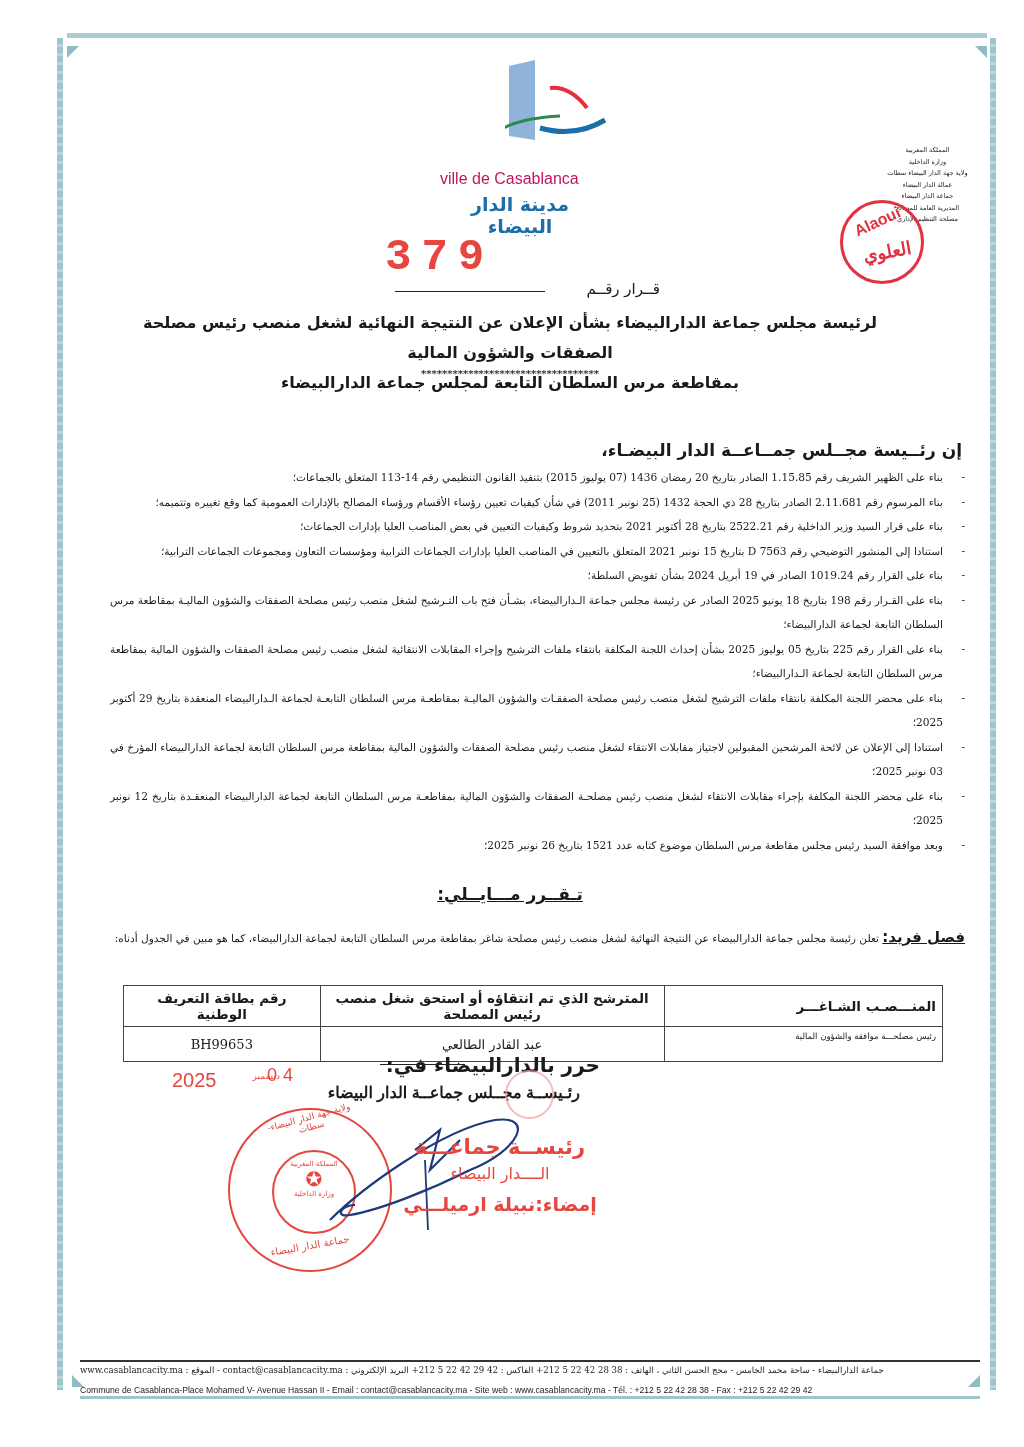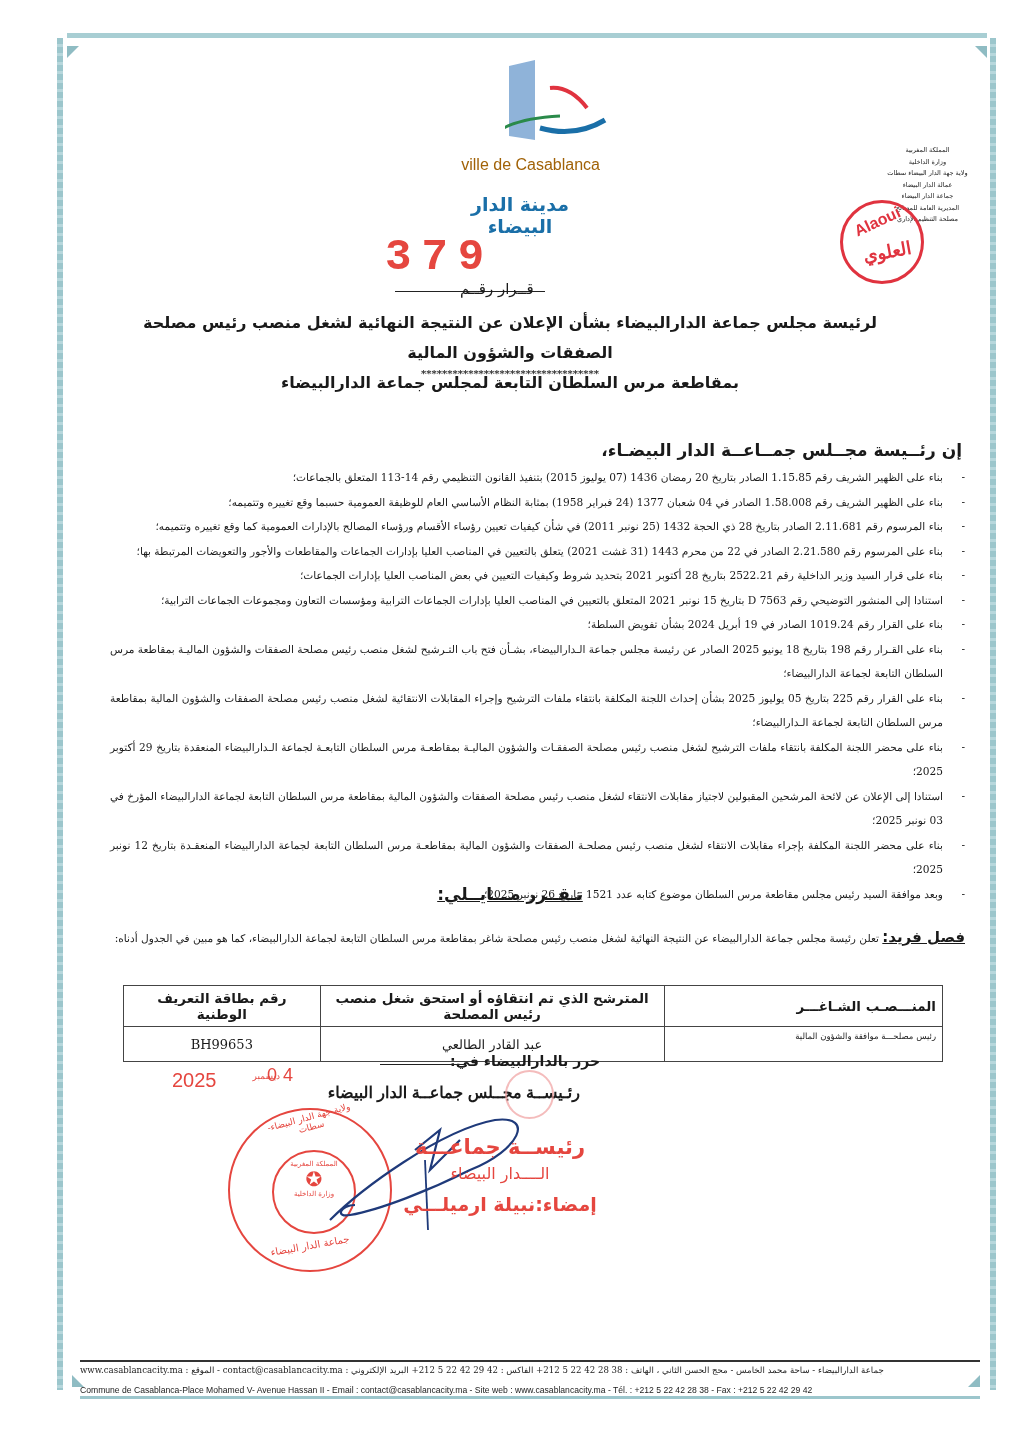--- a/index.html
+++ b/index.html
@@ -13,36 +13,36 @@
   .corner { position:absolute; width:0; height:0; }
   .corner.tl { left:67px; top:46px; border-top:12px solid #8fbcc3; border-right:12px solid transparent; }
   .corner.tr { left:975px; top:46px; border-top:12px solid #8fbcc3; border-left:12px solid transparent; }
   .corner.bl { left:72px; top:1375px; border-bottom:12px solid #8fbcc3; border-right:12px solid transparent; }
   .corner.br { left:968px; top:1375px; border-bottom:12px solid #8fbcc3; border-left:12px solid transparent; }
 
   
   .logo { position:absolute; left:505px; top:58px; width:110px; height:82px; }
   .logo-ar { position:absolute; left:440px; top:148px; width:160px; text-align:center;
          font-family:"DejaVu Sans", sans-serif; font-weight:bold; font-size:19px; color:#1a6fa8; direction:rtl;margin-top:45px; }
-  .logo-fr { position:absolute; left:440px; top:156px; width:160px; text-align:right;
-         font-family:"Liberation Sans", sans-serif; font-size:16px; color:#a16207; }
+  .logo-fr { position:absolute; left:440px; top:170px; width:160px; text-align:left;
+         font-family:"Liberation Sans", sans-serif; font-size:16px; color:#be185d; }
 
   
   .admin-block { position:absolute; left:880px; top:145px; width:95px; direction:rtl; text-align:center;
          font-family:"DejaVu Sans", sans-serif; font-size:6.5px; line-height:11.5px; color:#222; }
 
   
   .stamp-alaoui { position:absolute; left:840px; top:200px; width:78px; height:78px; border:3px solid #e0333f;
          border-radius:50%; color:#e0333f; font-family:"Liberation Sans", sans-serif; }
   .stamp-alaoui .t1 { position:absolute; top:10px; left:10px; font-weight:bold; font-size:16px; transform:rotate(-25deg); }
   .stamp-alaoui .t2 { position:absolute; top:38px; left:20px; font-size:18px; font-weight:bold; direction:rtl; transform:rotate(-10deg); }
 
   .decision-num { position:absolute; left:385px; top:232px; font-family:"Liberation Mono", monospace;
          color:#e5463f; font-size:44px; font-weight:bold; letter-spacing:10px; }
-  .decision-label { position:absolute; left:460px; top:280px; width:200px; direction:rtl; text-align:left;
+  .decision-label { position:absolute; left:460px; top:280px; width:200px; direction:rtl; text-align:right;
          font-family:"DejaVu Sans", sans-serif; font-size:15px; }
   .decision-line { position:absolute; left:395px; top:291px; width:150px; height:1px; background:#222; }
 
   .title { position:absolute; left:110px; top:308px; width:800px; direction:rtl; text-align:center;
          font-family:"DejaVu Sans", sans-serif; font-weight:bold; font-size:16px; line-height:30px; }
   .stars { position:absolute; left:380px; top:368px; width:260px; text-align:center; font-size:10px; letter-spacing:0; font-weight:bold; }
 
   .intro { position:absolute; left:500px; top:440px; width:462px; direction:rtl; text-align:right;
          font-family:"DejaVu Sans", sans-serif; font-weight:bold; font-size:17px; }
 
@@ -62,21 +62,21 @@
          font-family:"DejaVu Serif", serif; }
   table.result th, table.result td { border:1.5px solid #444; padding:4px 6px; }
   table.result th { font-family:"DejaVu Sans", sans-serif; font-size:13.5px; font-weight:bold; height:22px; }
   table.result td { font-size:13px; height:26px; text-align:center; }
   table.result td.post { font-size:8.5px; text-align:right; vertical-align:top; }
   table.result th.c1 { width:34%; text-align:right; }
   table.result th.c2 { width:42%; }
   table.result th.c3 { width:24%; }
 
   .done-at { position:absolute; left:370px; top:1053px; width:230px; direction:rtl; text-align:right;
-         font-family:"DejaVu Sans", sans-serif; font-weight:bold; font-size:14px; }
+         font-family:"DejaVu Sans", sans-serif; font-weight:bold; font-size:20px; }
   .done-line { position:absolute; left:380px; top:1064px; width:85px; height:1px; background:#222; }
   .date-stamp { position:absolute; left:172px; top:1065px; font-family:"Liberation Sans", sans-serif; color:#e5463f; }
   .date-stamp .day { position:absolute; left:95px; top:0px; font-size:18px; letter-spacing:6px; }
   .date-stamp .month { position:absolute; left:68px; top:6px; font-size:9px; direction:rtl; width:40px; }
   .date-stamp .year { position:absolute; left:0; top:4px; font-size:20px; }
 
   .signer-title { position:absolute; left:260px; top:1083px; width:320px; direction:rtl; text-align:right;
          font-family:Liberation Sans, sans-serif; font-weight:bold; font-size:16px; }
 
   .seal-round { position:absolute; left:228px; top:1108px; width:160px; height:160px; border:2px solid #e5463f; border-radius:50%; }
@@ -144,23 +144,21 @@
 <div class="title">
   <div>لرئيسة مجلس جماعة الدارالبيضاء بشأن الإعلان عن النتيجة النهائية لشغل منصب رئيس مصلحة الصفقات والشؤون المالية</div>
   <div>بمقاطعة مرس السلطان التابعة لمجلس جماعة الدارالبيضاء</div>
 </div>
 <div class="stars">**********************************</div>
 
 <div class="intro">إن رئــيسة مجــلس جمــاعــة الدار البيضـاء،</div>
 
 <ul class="articles">
   <li>بناء على الظهير الشريف رقم 1.15.85 الصادر بتاريخ 20 رمضان 1436 (07 يوليوز 2015) بتنفيذ القانون التنظيمي رقم 14-113 المتعلق بالجماعات؛</li>
-  <li>بناء على الظهير الشريف رقم 1.58.008 الصادر في 04 شعبان 1377 (24 فبراير 1958) بمثابة النظام الأساسي العام للوظيفة العمومية حسبما وقع تغييره وتتميمه؛</li>
   <li>بناء المرسوم رقم 2.11.681 الصادر بتاريخ 28 ذي الحجة 1432 (25 نونبر 2011) في شأن كيفيات تعيين رؤساء الأقسام ورؤساء المصالح بالإدارات العمومية كما وقع تغييره وتتميمه؛</li>
-  <li>بناء على المرسوم رقم 2.21.580 الصادر في 22 من محرم 1443 (31 غشت 2021) يتعلق بالتعيين في المناصب العليا بإدارات الجماعات والمقاطعات والأجور والتعويضات المرتبطة بها؛</li>
   <li>بناء على قرار السيد وزير الداخلية رقم 2522.21 بتاريخ 28 أكتوبر 2021 بتحديد شروط وكيفيات التعيين في بعض المناصب العليا بإدارات الجماعات؛</li>
   <li>استنادا إلى المنشور التوضيحي رقم D 7563 بتاريخ 15 نونبر 2021 المتعلق بالتعيين في المناصب العليا بإدارات الجماعات الترابية ومؤسسات التعاون ومجموعات الجماعات الترابية؛</li>
   <li>بناء على القرار رقم 1019.24 الصادر في 19 أبريل 2024 بشأن تفويض السلطة؛</li>
   <li>بناء على القـرار رقم 198 بتاريخ 18 يونيو 2025 الصادر عن رئيسة مجلس جماعة الـدارالبيضاء، بشـأن فتح باب التـرشيح لشغل منصب رئيس مصلحة الصفقات والشؤون الماليـة بمقاطعة مرس السلطان التابعة لجماعة الدارالبيضاء؛</li>
   <li>بناء على القرار رقم 225 بتاريخ 05 يوليوز 2025 بشأن إحداث اللجنة المكلفة بانتقاء ملفات الترشيح وإجراء المقابلات الانتقائية لشغل منصب رئيس مصلحة الصفقات والشؤون المالية بمقاطعة مرس السلطان التابعة لجماعة الـدارالبيضاء؛</li>
   <li>بناء على محضر اللجنة المكلفة بانتقاء ملفات الترشيح لشغل منصب رئيس مصلحة الصفقـات والشؤون الماليـة بمقاطعـة مرس السلطان التابعـة لجماعة الـدارالبيضاء المنعقدة بتاريخ 29 أكتوبر 2025؛</li>
   <li>استنادا إلى الإعلان عن لائحة المرشحين المقبولين لاجتياز مقابلات الانتقاء لشغل منصب رئيس مصلحة الصفقات والشؤون المالية بمقاطعة مرس السلطان التابعة لجماعة الدارالبيضاء المؤرخ في 03 نونبر 2025؛</li>
   <li>بناء على محضر اللجنة المكلفة بإجراء مقابلات الانتقاء لشغل منصب رئيس مصلحـة الصفقات والشؤون المالية بمقاطعـة مرس السلطان التابعة لجماعة الدارالبيضاء المنعقـدة بتاريخ 12 نونبر 2025؛</li>
   <li>وبعد موافقة السيد رئيس مجلس مقاطعة مرس السلطان موضوع كتابه عدد 1521 بتاريخ 26 نونبر 2025؛</li>
 </ul>

